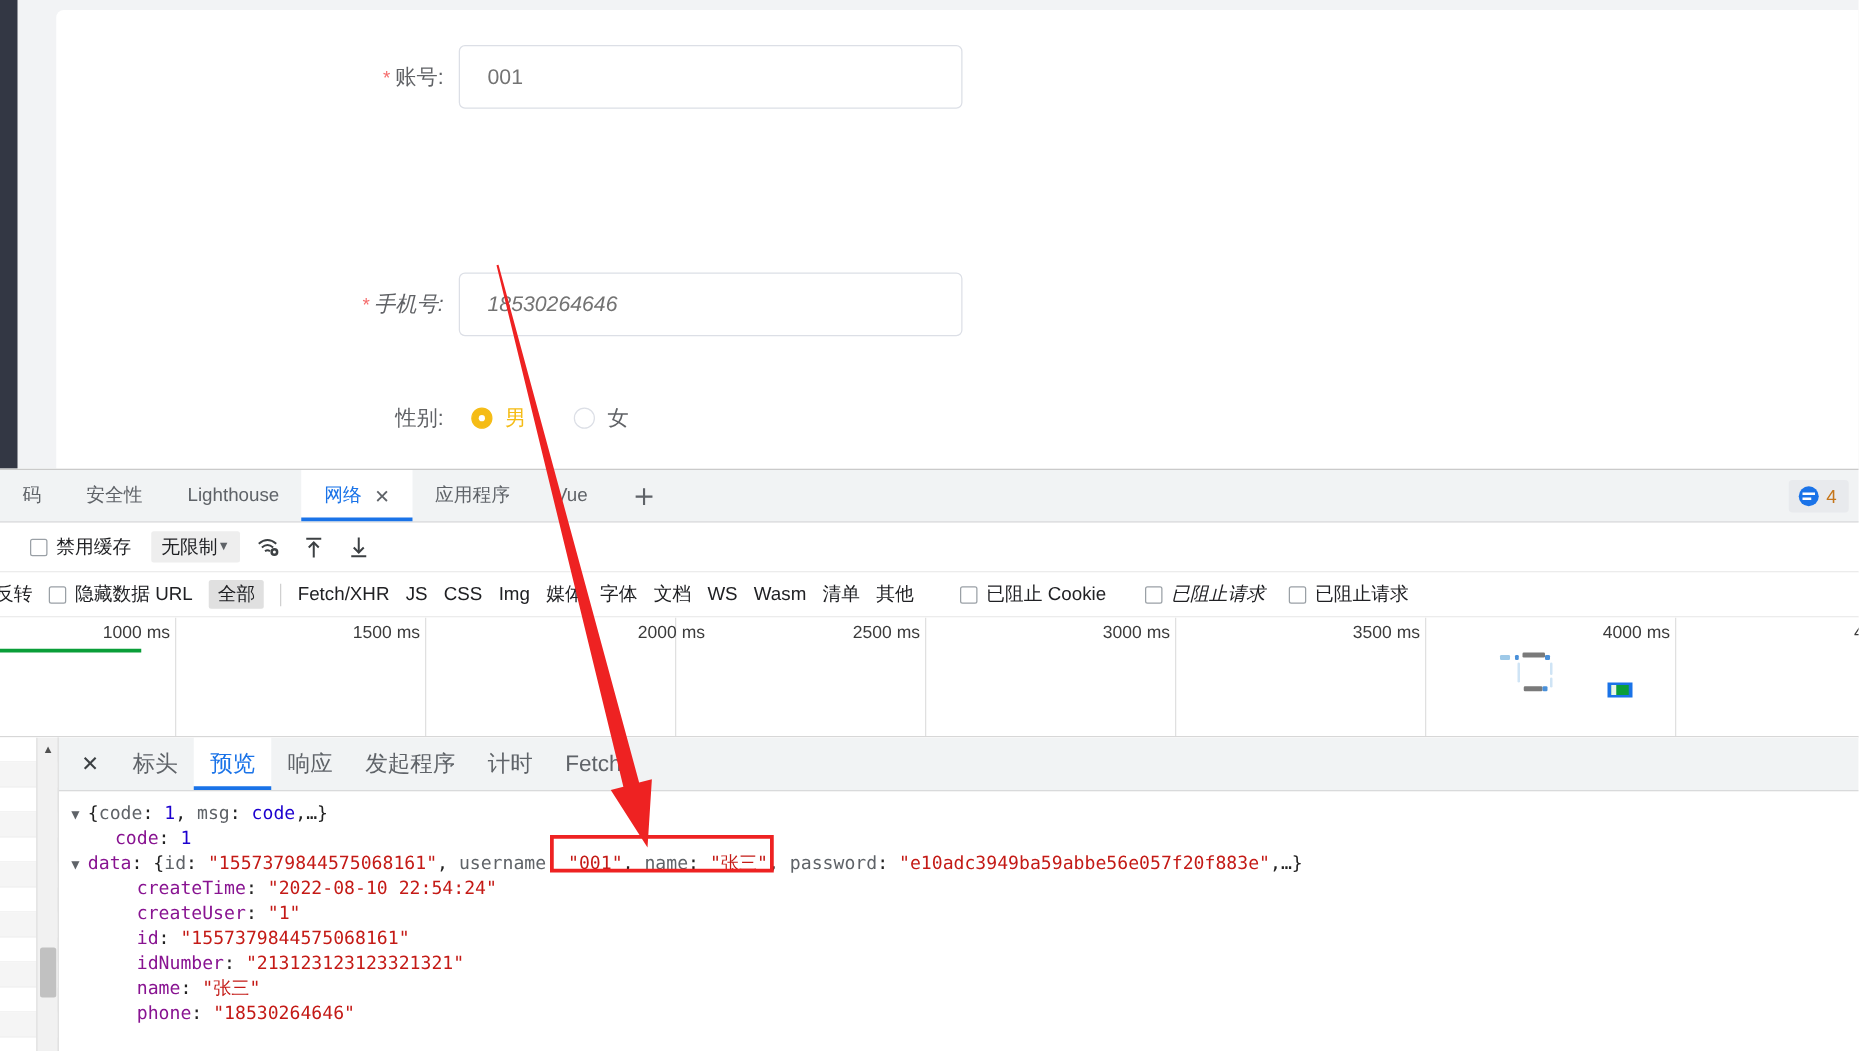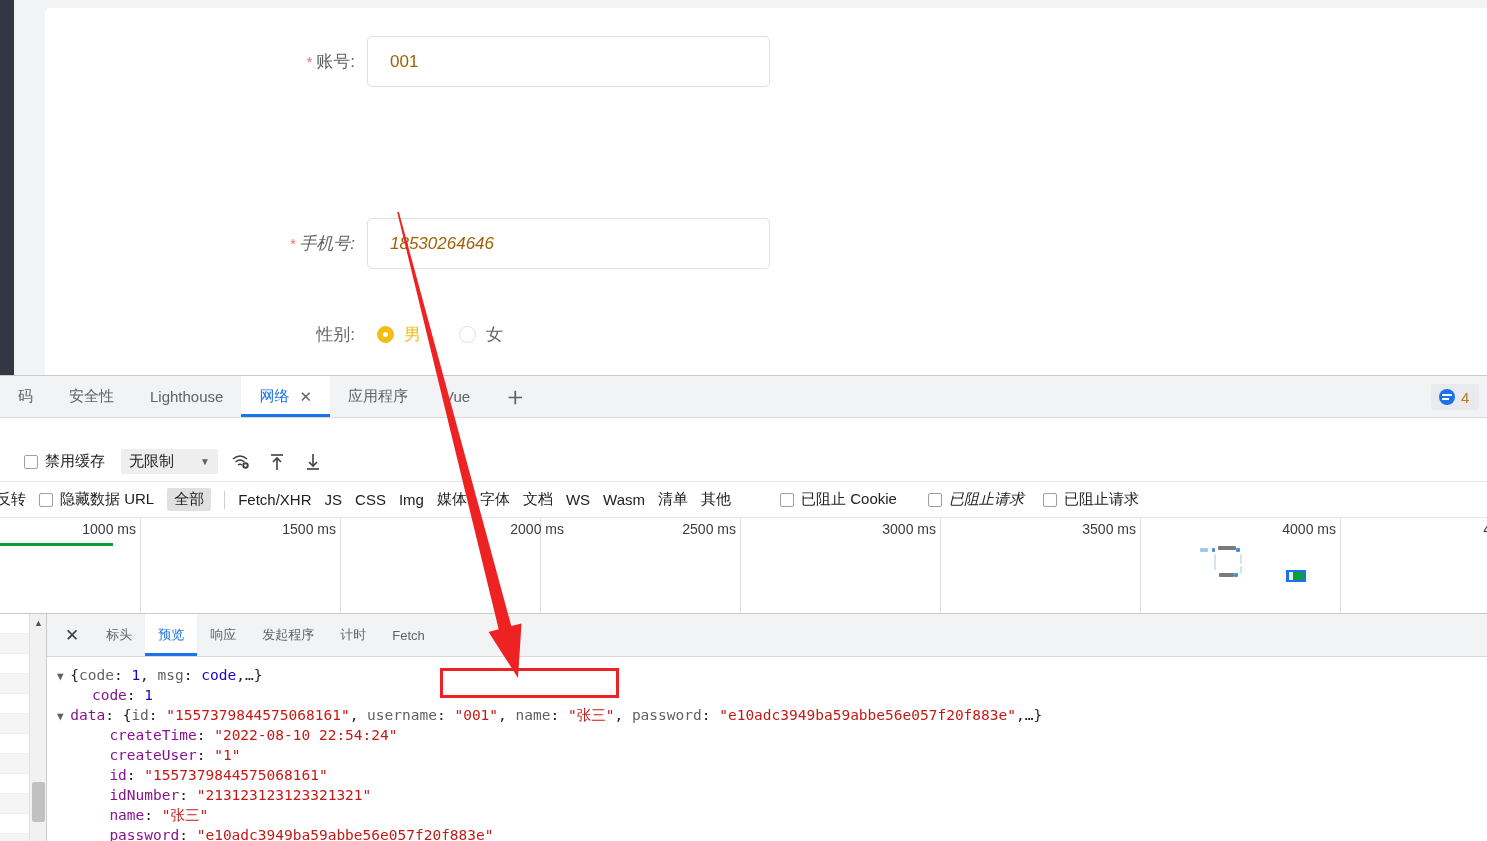--- a/index.html
+++ b/index.html
@@ -31,21 +31,21 @@
   .form-label {
     width: 322px; text-align: right; padding-right: 12px;
     font-size: 17px; color: #606266; font-weight: 400;
     white-space: nowrap;
   }
   .req-star { color: #f56c6c; margin-right: 4px; font-size: 15px; }
   .form-input {
     width: 403px; height: 51px; border: 1px solid #dcdfe6;
     border-radius: 5px; background: #fff;
     display: flex; align-items: center; padding-left: 22px;
-    font-size: 17px; color: #a16207;
+    font-size: 17px; color: #737373;
   }
   .radio-group { display: flex; align-items: center; gap: 38px; padding-left: 10px; }
   .radio-item { display: flex; align-items: center; gap: 10px; }
   .radio-dot {
     width: 17px; height: 17px; border-radius: 50%;
     border: 1px solid #dcdfe6; background: #fff;
     display: inline-block; position: relative;
   }
   .radio-dot.checked { background: #f5bc16; border-color: #f5bc16; }
   .radio-dot.checked::after {
@@ -101,30 +101,29 @@
     content: ""; position: absolute; left: 3px; background: #fff; height: 1.5px;
   }
   .bubble::before { top: 5px; width: 10px; }
   .bubble::after { top: 9px; width: 7px; }
 
   
   .dt-toolbar {
     height: 40px; display: flex; align-items: center;
     border-bottom: 1px solid #e6e6e6; padding-left: 6px; gap: 10px;
     background: #fff;
-    margin-top: 24px;
   }
   .cb {
     width: 14px; height: 14px; border: 1px solid #9aa0a6;
     border-radius: 2px; background: #fff; display: inline-block;
     flex: none;
   }
   .tb-item { display: flex; align-items: center; gap: 7px; font-size: 15px; color: #202124; white-space: nowrap; }
   .throttle {
-    display: flex; align-items: center; gap: 26px;
+    display: flex; align-items: center; 
     background: #eeeeee; border-radius: 2px; padding: 3px 8px;
     font-size: 15px; color: #202124; margin-left: 6px;
   }
   .caret { font-size: 10px; color: #5f6368; }
   .icon-btn { width: 26px; height: 26px; display: flex; align-items: center; justify-content: center; }
 
   
   .dt-filters {
     height: 36px; display: flex; align-items: center;
     border-bottom: 1px solid #e6e6e6; padding-left: 0px; gap: 13px;
@@ -183,21 +182,21 @@
   }
   .detail-tabs {
     height: 43px; background: #f1f3f4; border-bottom: 1px solid #d9dadb;
     display: flex; align-items: stretch; padding-left: 4px;
   }
   .d-close {
     display: flex; align-items: center; padding: 0 14px; font-size: 17px; color: #3c4043;
   }
   .d-tab {
     display: flex; align-items: center; padding: 0 13px;
-    font-size: 13px; color: #5f6368; position: relative; white-space: nowrap;
+    font-size: 18px; color: #5f6368; position: relative; white-space: nowrap;
   }
   .d-tab.active { background: #fff; color: #1a73e8; }
   .d-tab.active::after {
     content: ""; position: absolute; left: 0; right: 0; bottom: 0;
     height: 3px; background: #1a73e8;
   }
   .json-view {
     flex: 1; padding: 8px 0 0 10px; overflow: hidden;
     font-family: "DejaVu Sans Mono", "Liberation Mono", monospace;
     font-size: 14.5px; line-height: 20px; color: #222;
@@ -341,21 +340,21 @@
       <span class="filt">JS</span>
       <span class="filt">CSS</span>
       <span class="filt">Img</span>
       <span class="filt">媒体</span>
       <span class="filt">字体</span>
       <span class="filt">文档</span>
       <span class="filt">WS</span>
       <span class="filt">Wasm</span>
       <span class="filt">清单</span>
       <span class="filt">其他</span>
-      <span class="tb-item" style="margin-left:36px;">
+      <span class="tb-item" style="margin-left:24px;">
         <span class="cb"></span>
         <span>已阻止 Cookie</span>
       </span>
       <span class="tb-item" style="margin-left:18px;font-style:italic;">
         <span class="cb"></span>
         <span>已阻止请求</span>
       </span>
       <span class="tb-item" style="margin-left:6px;">
         <span class="cb"></span>
         <span>已阻止请求</span>
@@ -445,21 +444,20 @@
 
         <div class="json-view" id="json-view">
             <div class="jrow"><span></span><span class="tri">▼ </span><span class="pun">{</span><span class="kd">code</span><span class="pun">: </span><span class="num">1</span><span class="pun">, </span><span class="kd">msg</span><span class="pun">: </span><span class="nul">code</span><span class="pun">,…}</span></div>
             <div class="jrow"><span>    </span><span class="k">code</span><span class="pun">: </span><span class="num">1</span></div>
             <div class="jrow"><span></span><span class="tri">▼ </span><span class="k">data</span><span class="pun">: {</span><span class="kd">id</span><span class="pun">: </span><span class="str">"1557379844575068161"</span><span class="pun">, </span><span class="kd">username</span><span class="pun">: </span><span class="str">"001"</span><span class="pun">, </span><span class="kd">name</span><span class="pun">: </span><span class="str">"张三"</span><span class="pun">, </span><span class="kd">password</span><span class="pun">: </span><span class="str">"e10adc3949ba59abbe56e057f20f883e"</span><span class="pun">,…}</span></div>
             <div class="jrow"><span>      </span><span class="k">createTime</span><span class="pun">: </span><span class="str">"2022-08-10 22:54:24"</span></div>
             <div class="jrow"><span>      </span><span class="k">createUser</span><span class="pun">: </span><span class="str">"1"</span></div>
             <div class="jrow"><span>      </span><span class="k">id</span><span class="pun">: </span><span class="str">"1557379844575068161"</span></div>
             <div class="jrow"><span>      </span><span class="k">idNumber</span><span class="pun">: </span><span class="str">"213123123123321321"</span></div>
             <div class="jrow"><span>      </span><span class="k">name</span><span class="pun">: </span><span class="str">"张三"</span></div>
-            <div class="jrow"><span>      </span><span class="k">password</span><span class="pun">: </span><span class="str">"e10adc3949ba59abbe56e057f20f883e"</span></div>
             <div class="jrow"><span>      </span><span class="k">phone</span><span class="pun">: </span><span class="str">"18530264646"</span></div>
           </div>
       </div>
 
     </div>
   </div>
 
   <div class="red-box" id="hl-box" style="left: 440px; top: 668px; width: 179px; height: 30px; border-color: rgb(238, 34, 34);"></div>
 
   <svg class="arrow-svg" id="arrow-svg" width="1487" height="841">

